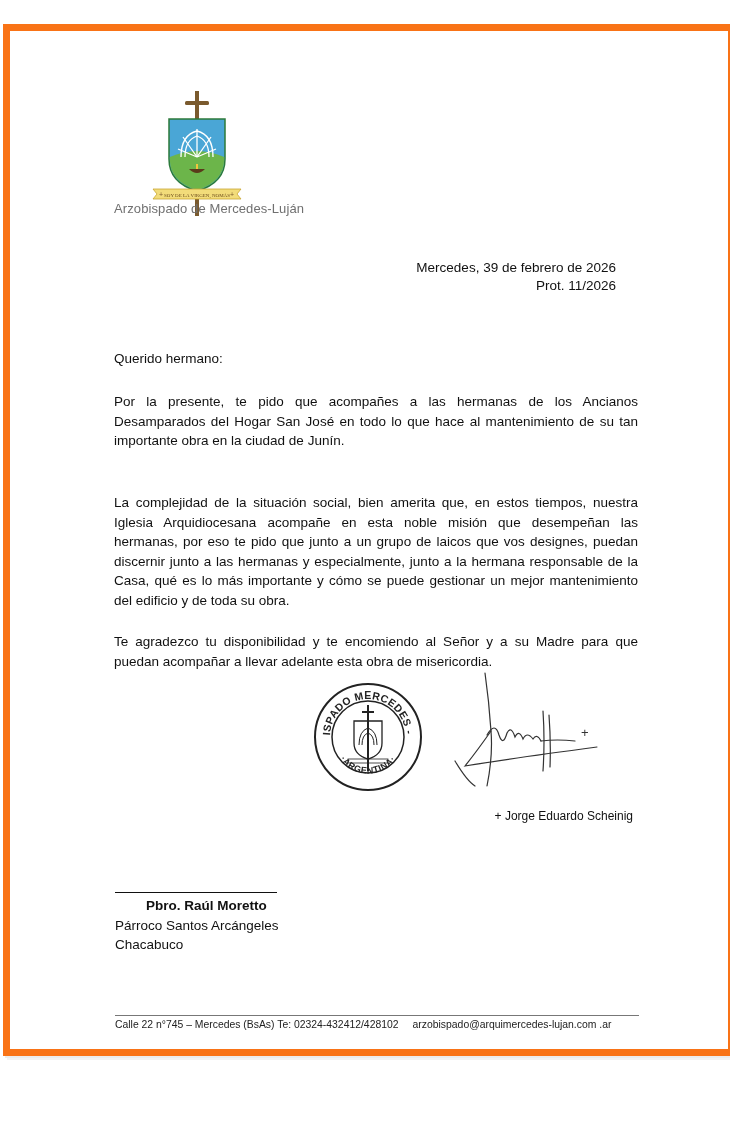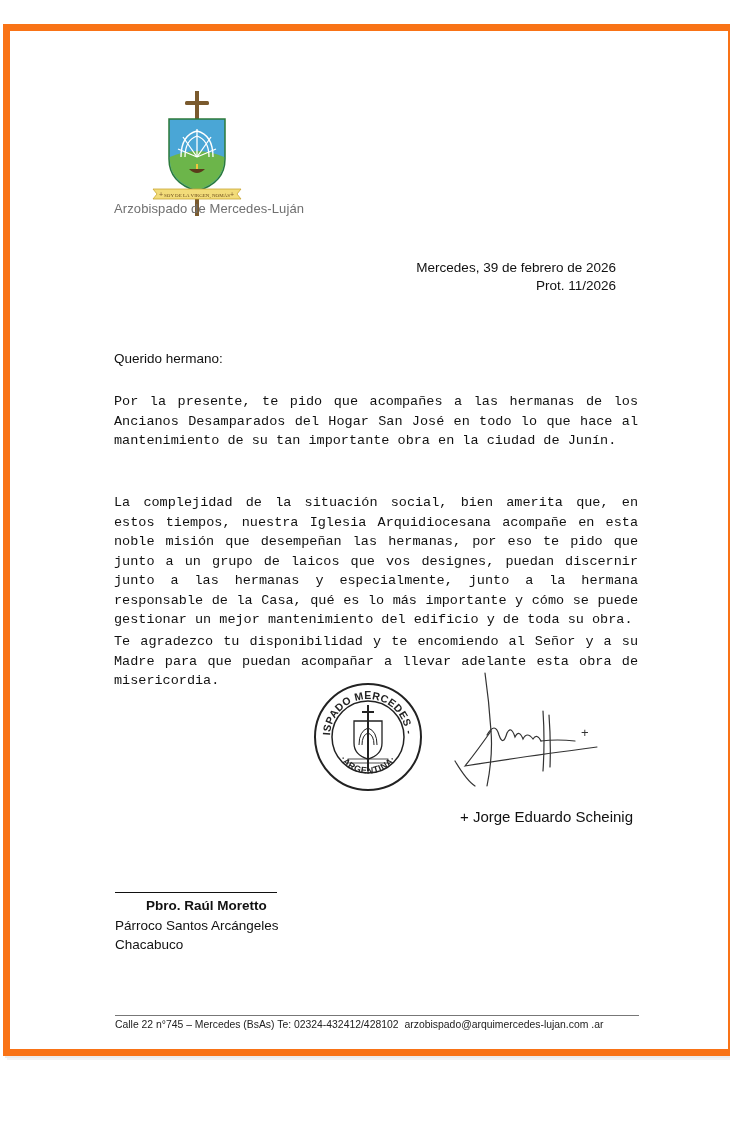--- a/index.html
+++ b/index.html
@@ -27,46 +27,45 @@
   }
   .date-block {
     right: 112px; top: 228px;
     text-align: right; font-size: 13.5px; line-height: 18px; color: #111;
   }
   .salutation { left: 104px; top: 320px; font-size: 13.5px; }
   .para {
     left: 104px; width: 524px;
     font-size: 13.5px; line-height: 19.5px;
     text-align: justify;
-    font-family: Liberation Mono, monospace;
   }
   .p1 { top: 361px; }
   .p2 { top: 462px; }
   .p3 { top: 588px; margin-top: 13px; }
   .seal { left: 302px; top: 650px; width: 112px; height: 112px; }
   .signature { left: 437px; top: 640px; width: 170px; height: 120px; }
   .signer {
     right: 95px; top: 776px;
-    text-align: left; font-size: 15px; line-height: 19.5px;
+    text-align: left; font-size: 12px; line-height: 19.5px;
   }
   .rule-short {
     left: 105px; top: 861px; width: 162px; height: 0;
     border-top: 1.5px solid #111;
   }
   .recipient { left: 105px; top: 865px; font-size: 13.5px; line-height: 19.5px; }
   .recipient .name { font-weight: bold; padding-left: 31px; }
   .rule-footer {
     left: 105px; top: 984px; width: 524px; height: 0;
     border-top: 1px solid #777;
   }
   .footer {
     left: 105px; top: 988px; width: 530px;
     font-size: 10.4px; color: #222; white-space: nowrap;
   }
-  .footer .email { margin-left: 6px; }
+  .footer .email { margin-left: 14px; }
 </style>
 </head>
 <body>
 
 <div class="page">
 
   <svg class="abs logo" viewBox="0 0 100 125">
     <rect x="48" y="0" width="4" height="125" fill="#7a5a2e"></rect>
     <rect x="38" y="10" width="24" height="4" rx="1.5" fill="#7a5a2e"></rect>
     <path d="M22 28 H78 V68 Q78 92 50 100 Q22 92 22 68 Z" fill="#4aa6d6" stroke="#2c7a3a" stroke-width="1.5"></path>

